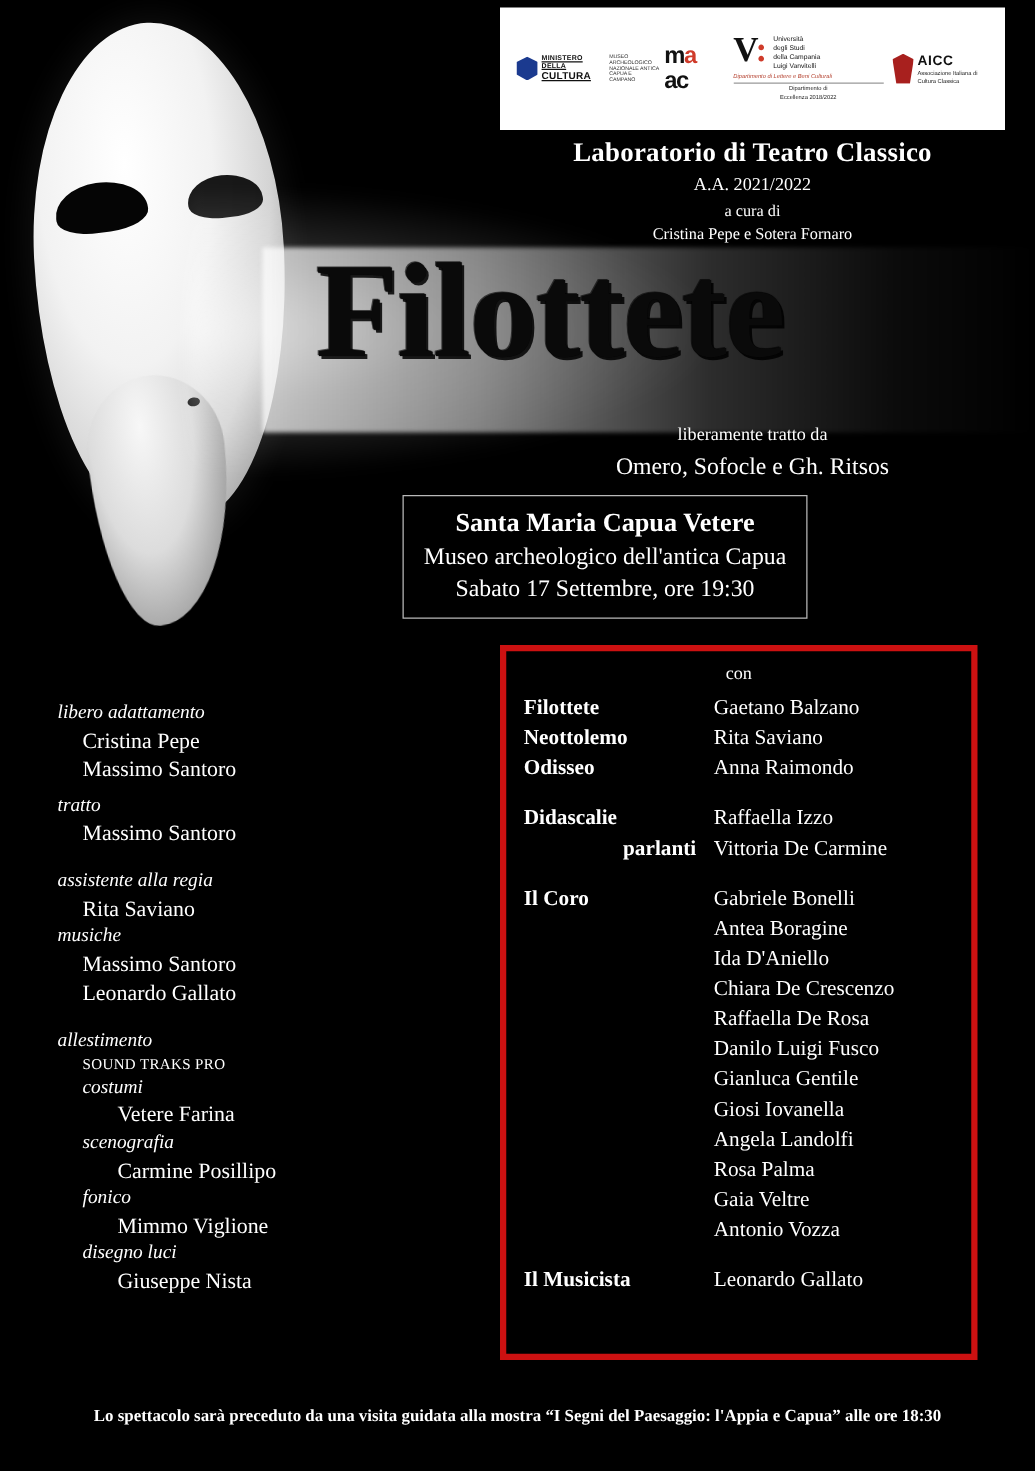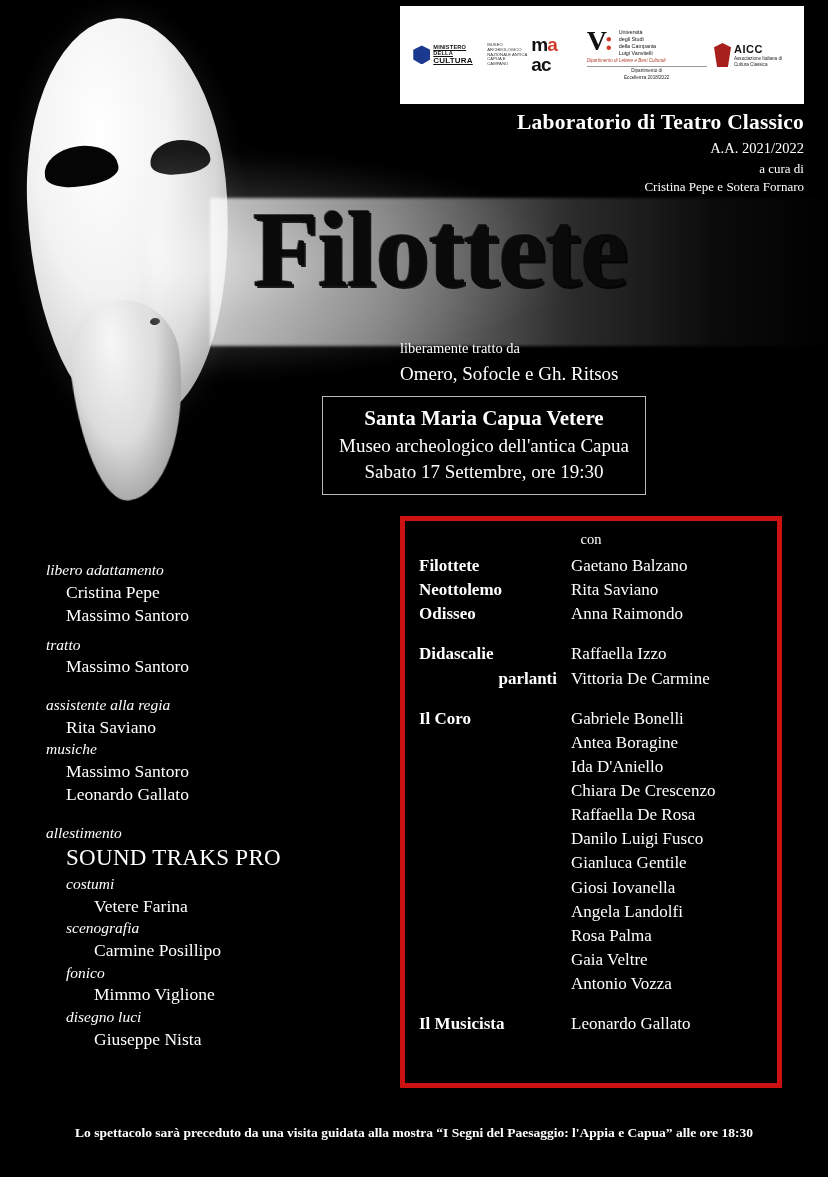--- a/index.html
+++ b/index.html
@@ -136,21 +136,21 @@
   }
   .aicc-txt { font-family: "Liberation Sans", sans-serif; font-size: 4.6px; line-height: 1.2; color: #222; }
   .aicc-txt .aicc-big { font-size: 11px; font-weight: bold; color: #111; display: block; letter-spacing: .5px; }
 
   
   .header-block {
     position: absolute;
     left: 400px;
     top: 110px;
     width: 404px;
-    text-align: right;
+    text-align: center;
   }
   .lab-title { font-size: 21.5px; font-weight: bold; letter-spacing: .2px; }
   .lab-year { font-size: 14.5px; margin-top: 5px; }
   .lab-cura { font-size: 13px; margin-top: 4px; }
   .lab-curators { font-size: 13px; margin-top: 2px; }
 
   
   .big-title {
     position: absolute;
     left: 0;
@@ -169,21 +169,21 @@
     padding-left: 52px;
     box-sizing: border-box;
   }
 
   
   .subtitle {
     position: absolute;
     left: 400px;
     top: 340px;
     width: 404px;
-    text-align: left;
+    text-align: center;
   }
   .sub-1 { font-size: 14.5px; }
   .sub-2 { font-size: 19px; margin-top: 6px; font-family: Liberation Serif, serif; }
 
   
   .venue-box {
     position: absolute;
     left: 322px;
     top: 396px;
     width: 324px;
@@ -204,21 +204,21 @@
     width: 330px;
     font-size: 17px;
     line-height: 1.34;
   }
   .cr-role { font-style: italic; font-size: 15.5px; }
   .cr-name { font-size: 17.5px; }
   .ind-1 { padding-left: 20px; }
   .ind-2 { padding-left: 48px; }
   .gap-lg { height: 16px; }
   .gap-sm { height: 7px; }
-  .cr-sound { font-size: 23px; padding-left: 20px; letter-spacing: .3px; }
+  .cr-sound { font-size: 12px; padding-left: 20px; letter-spacing: .3px; }
 
   
   .cast-box {
     position: absolute;
     left: 400px;
     top: 516px;
     width: 382px;
     height: 572px;
     border: 5px solid #cc1111;
     box-sizing: border-box;

